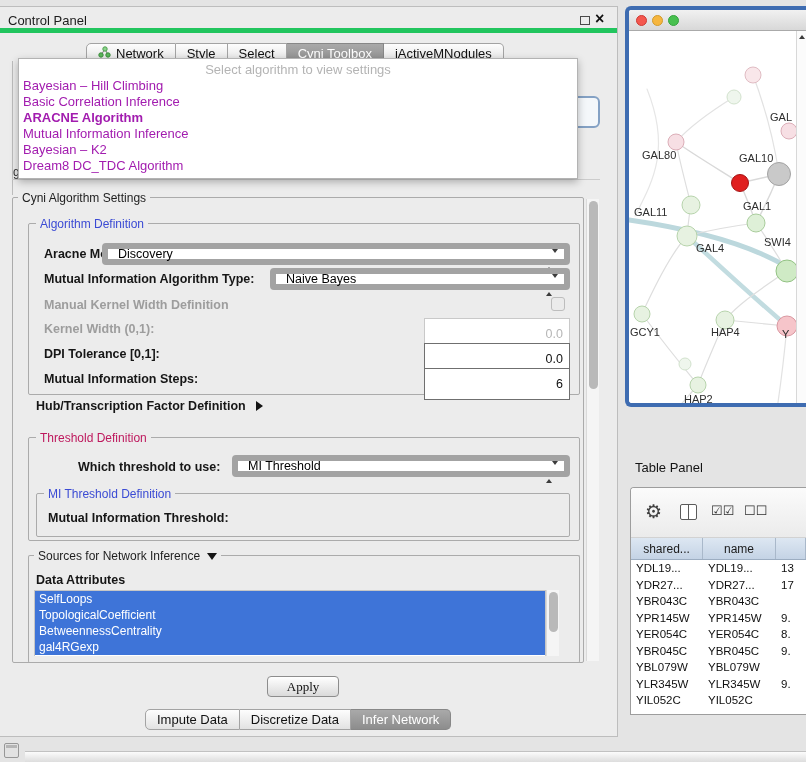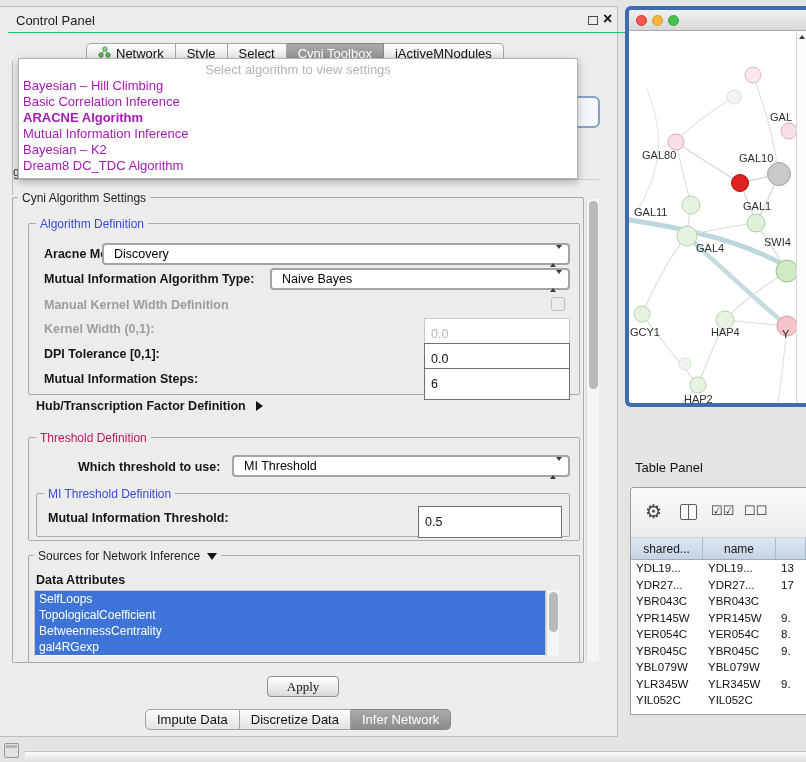--- a/index.html
+++ b/index.html
@@ -1,20 +1,20 @@
 <!DOCTYPE html>
 <html><head>
 <meta charset="utf-8">
 <style>
 *{margin:0;padding:0;box-sizing:border-box}
 body{font-family:"Liberation Sans",sans-serif;background:#e4e4e4}
 #desktop{position:relative;width:806px;height:762px;background:#e4e4e4;overflow:hidden}
 
 #control-panel{position:absolute;left:0;top:6px;width:618px;height:731px;background:#ececec;border:1px solid #bdbdbd;border-left:none}
-#cp-titlebar{position:absolute;left:8px;top:0;width:100%;height:26px;border-bottom:1px solid #22c55e}
+#cp-titlebar{position:absolute;left:0;top:0;width:100%;height:26px;border-bottom:5px solid #22c55e}
 #cp-title{position:absolute;left:8px;top:6px;font-size:13px;color:#1c1c1c}
 #cp-float{position:absolute;left:580px;top:9px;width:10px;height:9px;border:1.5px solid #4a4a4a}
 #cp-close{position:absolute;left:595px;top:3px;font-size:16px;font-weight:bold;color:#111}
 .tabbar{position:absolute;display:flex;height:21px}
 #top-tabs{left:86px;top:36px}
 #bottom-tabs{left:145px;top:702px}
 .tab{display:flex;align-items:center;gap:5px;padding:0 11px;font-size:13px;color:#111;background:linear-gradient(#fdfdfd,#e2e2e2);border:1px solid #a3a3a3;border-left:none;cursor:default;white-space:nowrap}
 .tab:first-child{border-left:1px solid #a3a3a3;border-radius:5px 0 0 5px}
 .tab:last-child{border-radius:0 5px 5px 0}
 .tab.active{background:linear-gradient(#a9a9a9,#8d8d8d);color:#fff;border-color:#878787}
@@ -27,25 +27,25 @@
 #algo-popup{position:absolute;left:18px;top:51px;width:560px;padding:3px 0 4px;background:#fff;border:1px solid #b3b3b3;box-shadow:0 3px 8px rgba(0,0,0,.28);z-index:40}
 .popup-placeholder{height:16px;line-height:16px;text-align:center;font-size:13px;color:#b4b4b4}
 .popup-item{height:16px;line-height:16px;padding-left:4px;font-size:13px;color:#a21caf}
 .popup-item.bold{font-weight:bold}
 
 .titled-group{position:absolute;border:1px solid #ababab;border-radius:2px}
 .group-title{position:absolute;font-size:12px;background:#ececec;padding:0 4px;white-space:nowrap;z-index:2}
 .t-black{color:#1e1e1e}.t-blue{color:#3b4bd4}.t-green{color:#be185d}
 .lbl{position:absolute;font-size:12.5px;font-weight:bold;color:#161616;white-space:nowrap}
 .lbl.gray{color:#9d9d9d}
-.combo{position:absolute;height:22px;background:#fff;border:2px solid #a3a3a3;border-radius:4px;font-size:12.5px;display:flex;align-items:center;padding-left:10px}
+.combo{position:absolute;height:22px;background:#fff;border:6px solid #a3a3a3;border-radius:4px;font-size:12.5px;display:flex;align-items:center;padding-left:10px}
 .combo-arrows{position:absolute;right:6px;top:4px}
 .arr-up{width:0;height:0;border-left:3.5px solid transparent;border-right:3.5px solid transparent;border-bottom:4.5px solid #3c3c3c;margin-bottom:2.5px}
 .arr-down{width:0;height:0;border-left:3.5px solid transparent;border-right:3.5px solid transparent;border-top:4.5px solid #3c3c3c}
-.field{position:absolute;height:32px;background:#fff;border:1px solid #6f6f6f;font-size:12.5px;text-align:left;padding:4px 6px;font-family:"Liberation Sans",sans-serif;color:#111}
+.field{position:absolute;height:32px;background:#fff;border:1px solid #6f6f6f;font-size:12.5px;text-align:right;padding:4px 6px;font-family:"Liberation Sans",sans-serif;color:#111}
 .field.disabled{border-color:#c9c9c9;color:#b6b6b6}
 .checkbox{position:absolute;width:14px;height:14px;background:#ebebeb;border:1px solid #bdbdbd;border-radius:3px}
 .tri-right{display:inline-block;width:0;height:0;border-top:5px solid transparent;border-bottom:5px solid transparent;border-left:7px solid #141414;margin-left:10px}
 .tri-down{display:inline-block;width:0;height:0;border-left:5px solid transparent;border-right:5px solid transparent;border-top:7px solid #141414;margin-left:7px}
 #src-list{position:absolute;left:34px;top:583px;width:512px;height:66px;background:#fff;border:1px solid #c6c6c6;border-bottom:none;overflow:hidden}
 .src-item{height:16px;line-height:16px;padding-left:4px;font-size:12px;color:#fff;background:#3e74d8}
 .vscroll{position:absolute;background:#f5f5f5;border-left:1px solid #dadada}
 .vthumb{position:absolute;left:2px;width:9px;background:#b9b9b9;border-radius:5px}
 #apply-btn{position:absolute;left:267px;top:669px;width:72px;height:21px;background:linear-gradient(#ffffff,#dadada);border:1px solid #8d8d8d;border-radius:4px;font-size:13px;text-align:center;color:#111;font-family:Liberation Serif, serif}
 
@@ -162,21 +162,20 @@
     <span class="lbl" style="left:78px;top:453px">Which threshold to use:</span>
     <div class="combo" style="left:232px;top:448px;width:338px">
       <span>MI Threshold</span>
       <span class="combo-arrows"><span class="arr-up"></span><span class="arr-down"></span></span>
     </div>
 
     <div class="titled-group" style="left:36px;top:486px;width:534px;height:44px"></div>
     <span class="group-title t-blue" style="left:44px;top:480px">MI Threshold Definition</span>
 
     <span class="lbl" style="left:48px;top:504px">Mutual Information Threshold:</span>
-    <input class="field" style="left: 418px; top: 499px; width: 144px;" readonly="" value="0.5">
 
     <div class="titled-group" style="left:28px;top:548px;width:552px;height:108px;border-bottom:none"></div>
     <div class="group-title t-black" style="left:34px;top:542px;display:flex;align-items:center">
       <span>Sources for Network Inference</span>
       <span class="tri-down"></span>
     </div>
     <span class="lbl" style="left:36px;top:566px">Data Attributes</span>
     <div id="src-list">
         <div class="src-item">SelfLoops</div>
         <div class="src-item">TopologicalCoefficient</div>

